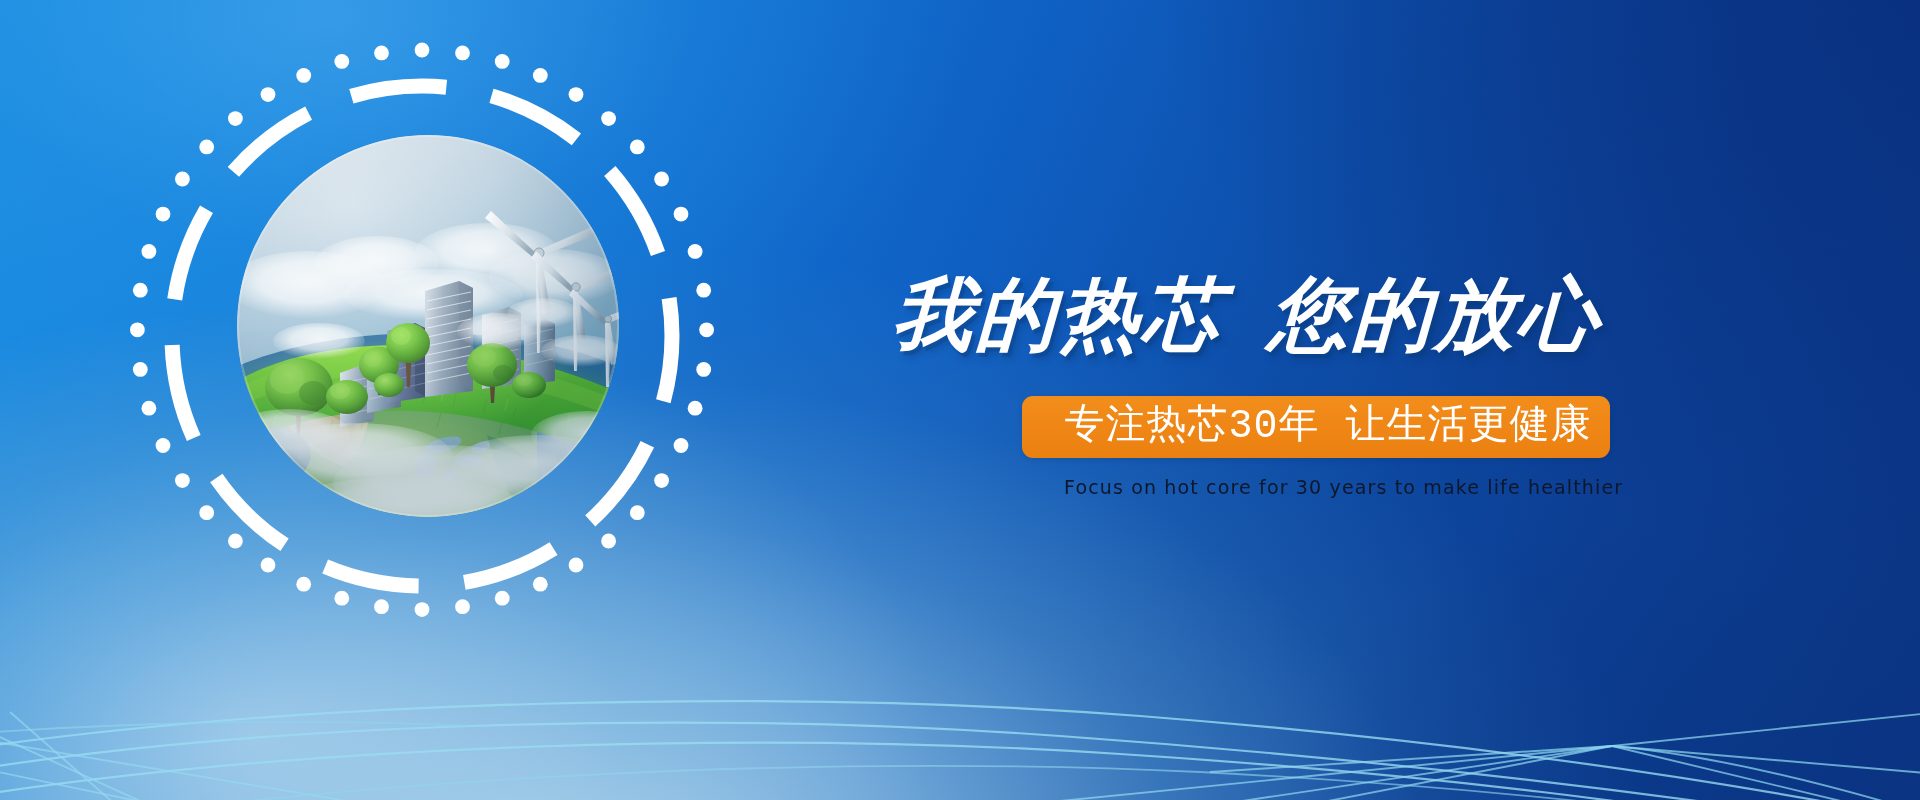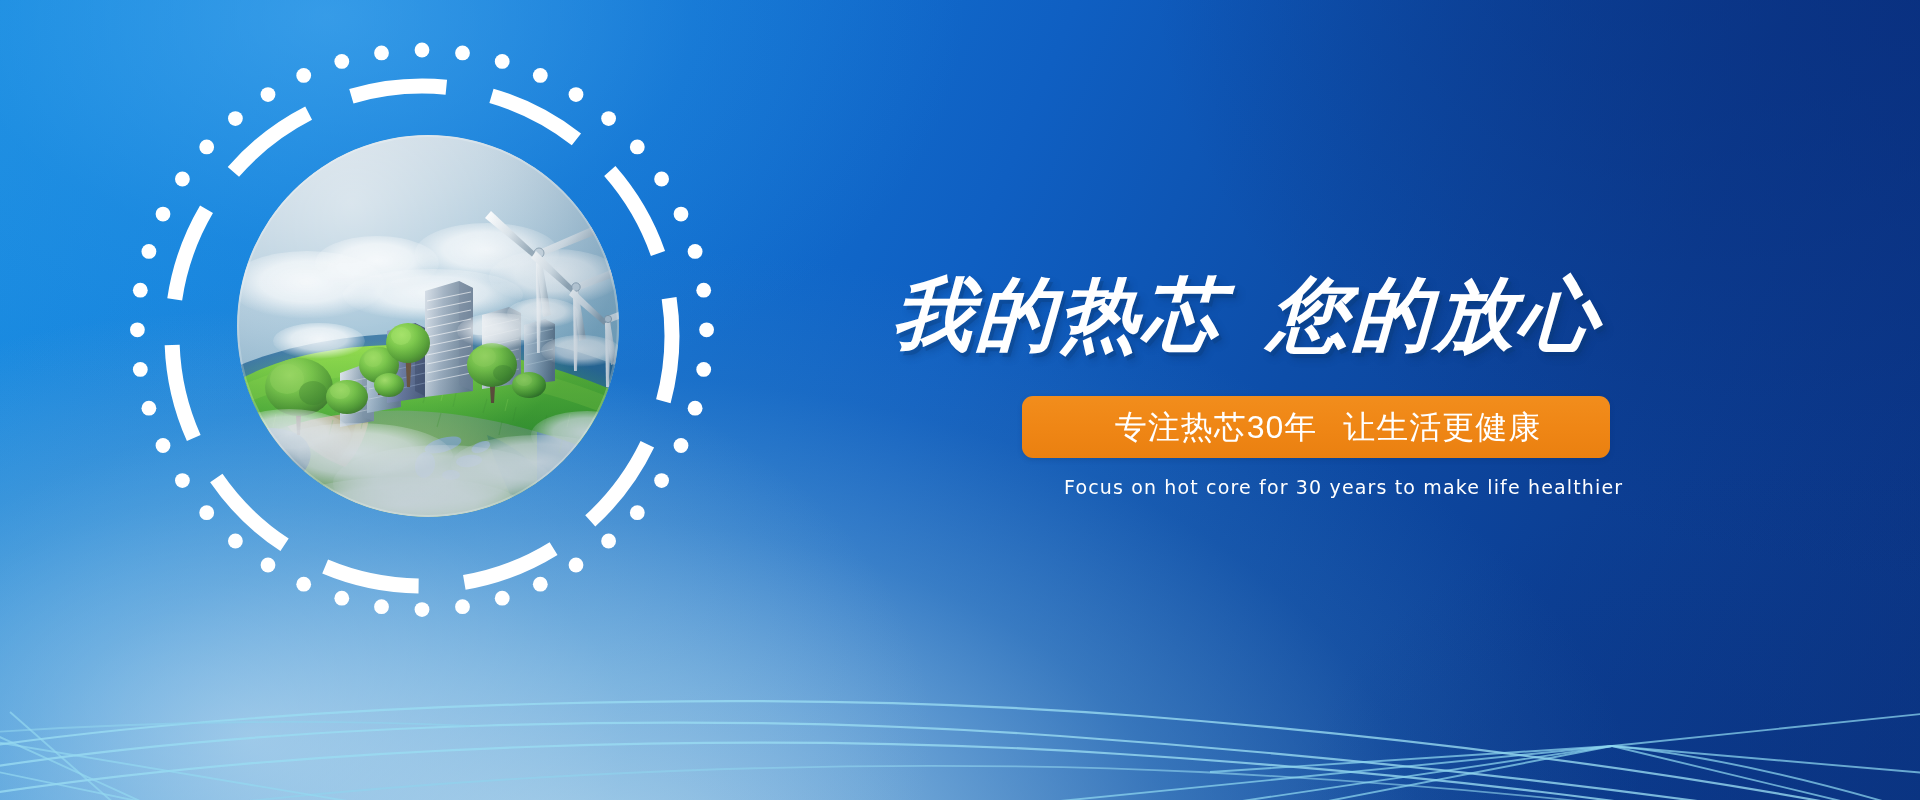--- a/index.html
+++ b/index.html
@@ -142,37 +142,37 @@
     height: 62px;
     background: linear-gradient(180deg, #f28d1c 0%, #ef8615 52%, #ea8010 100%);
     border-radius: 11px;
     box-shadow: 0 2px 5px rgba(8, 45, 100, 0.22);
     display: flex;
     align-items: center;
     justify-content: center;
   }
   .badge-text {
     color: #ffffff;
-    font-size: 32px;
+    font-size: 40px;
     line-height: 1;
     letter-spacing: 1px;
     white-space: nowrap;
-    font-family: Liberation Sans, sans-serif;
+    font-family: Liberation Mono, monospace;
     margin-left: 24px;
   }
   .badge-text .gap2 { display: inline-block; width: 26px; }
 
   
   .subtitle {
     position: absolute;
     left: 1064px;
     top: 478px;
     width: 506px;
     text-align: center;
-    color: #ffffff;
+    color: #0f172a;
     font-size: 19px;
     line-height: 1;
     letter-spacing: 1.15px;
     white-space: nowrap;
     font-family: "DejaVu Sans", "Liberation Sans", sans-serif;
   }
 </style>
 </head>
 <body>
 

